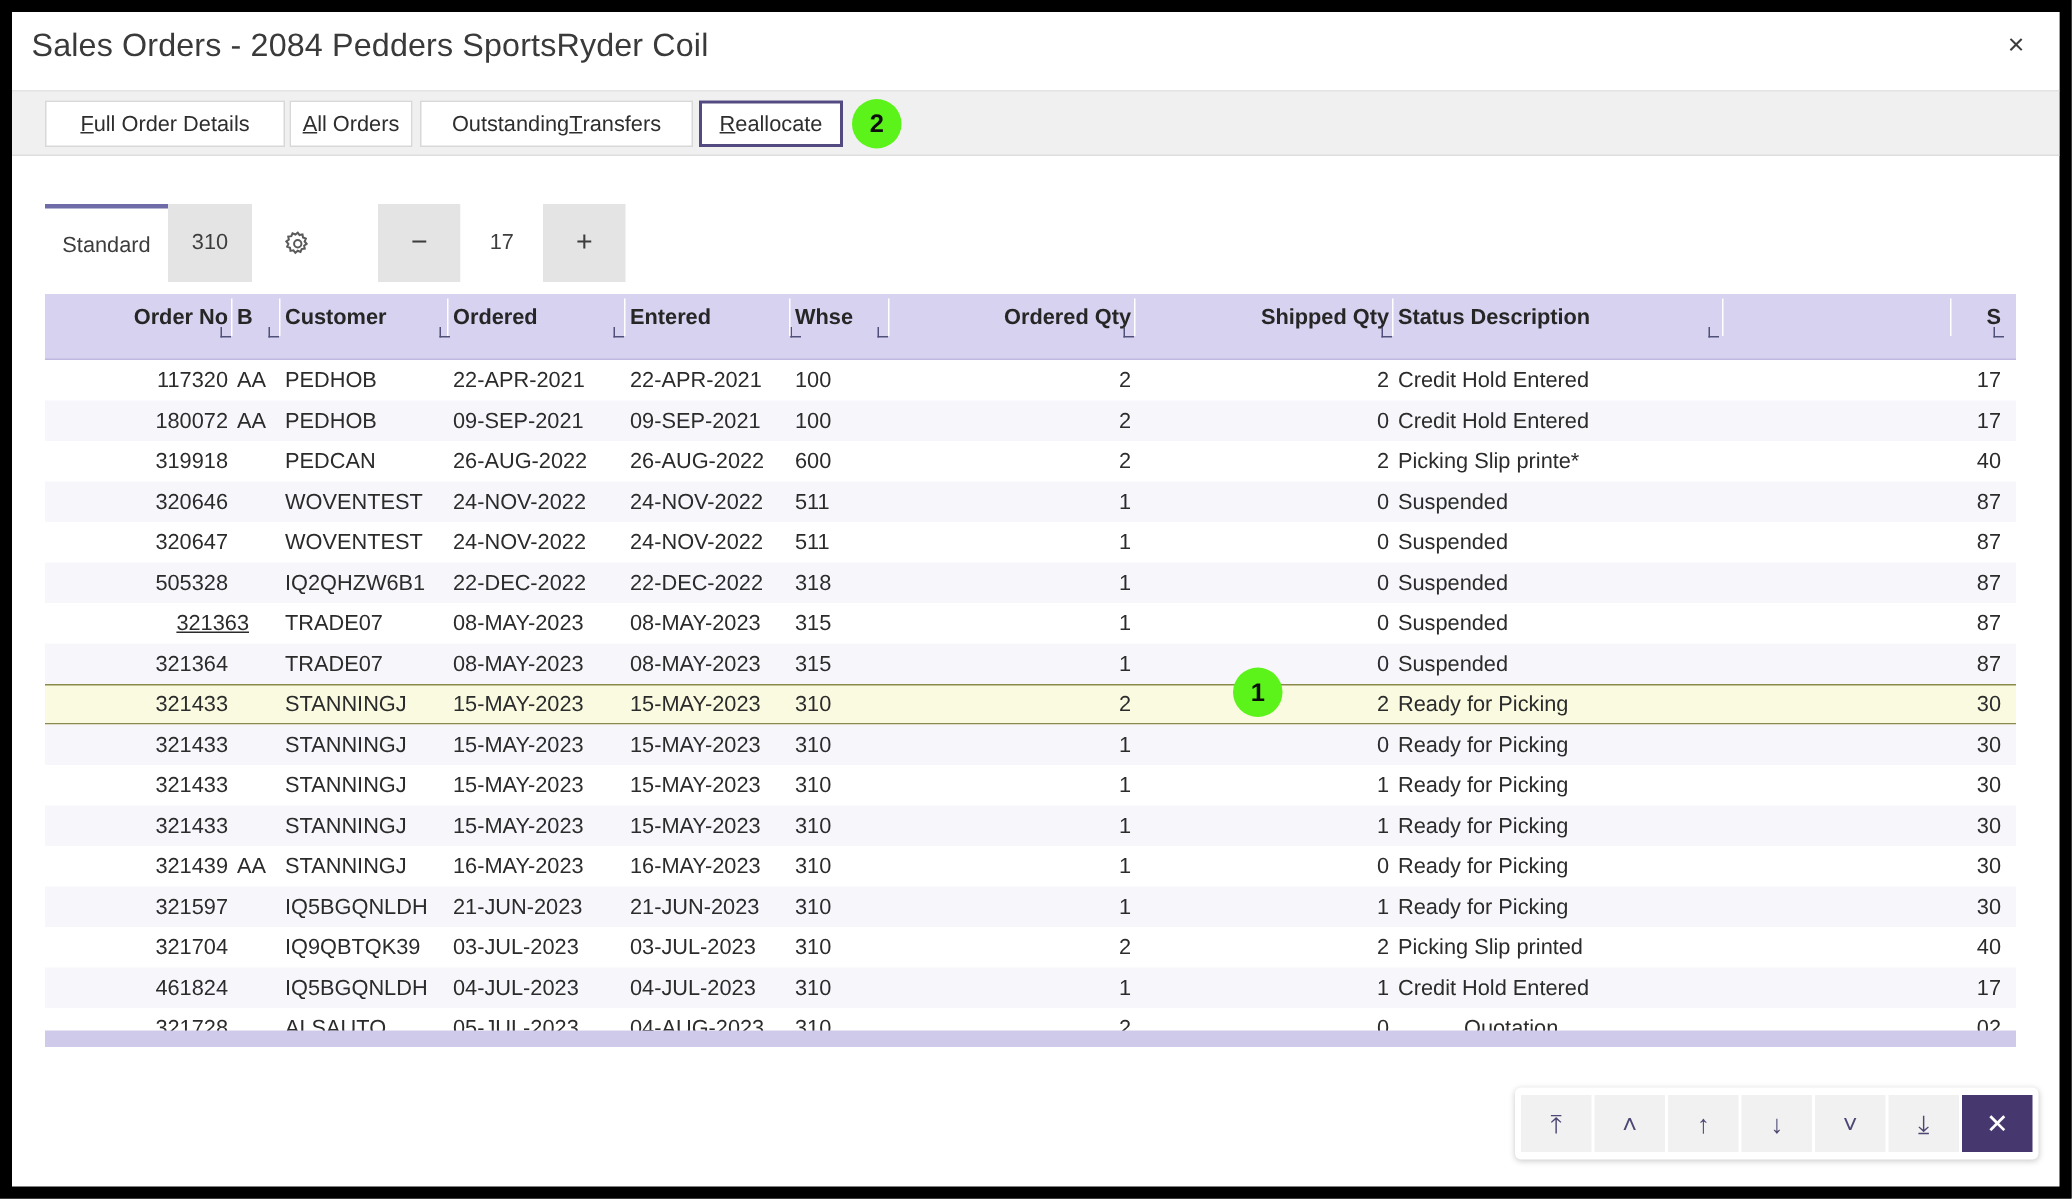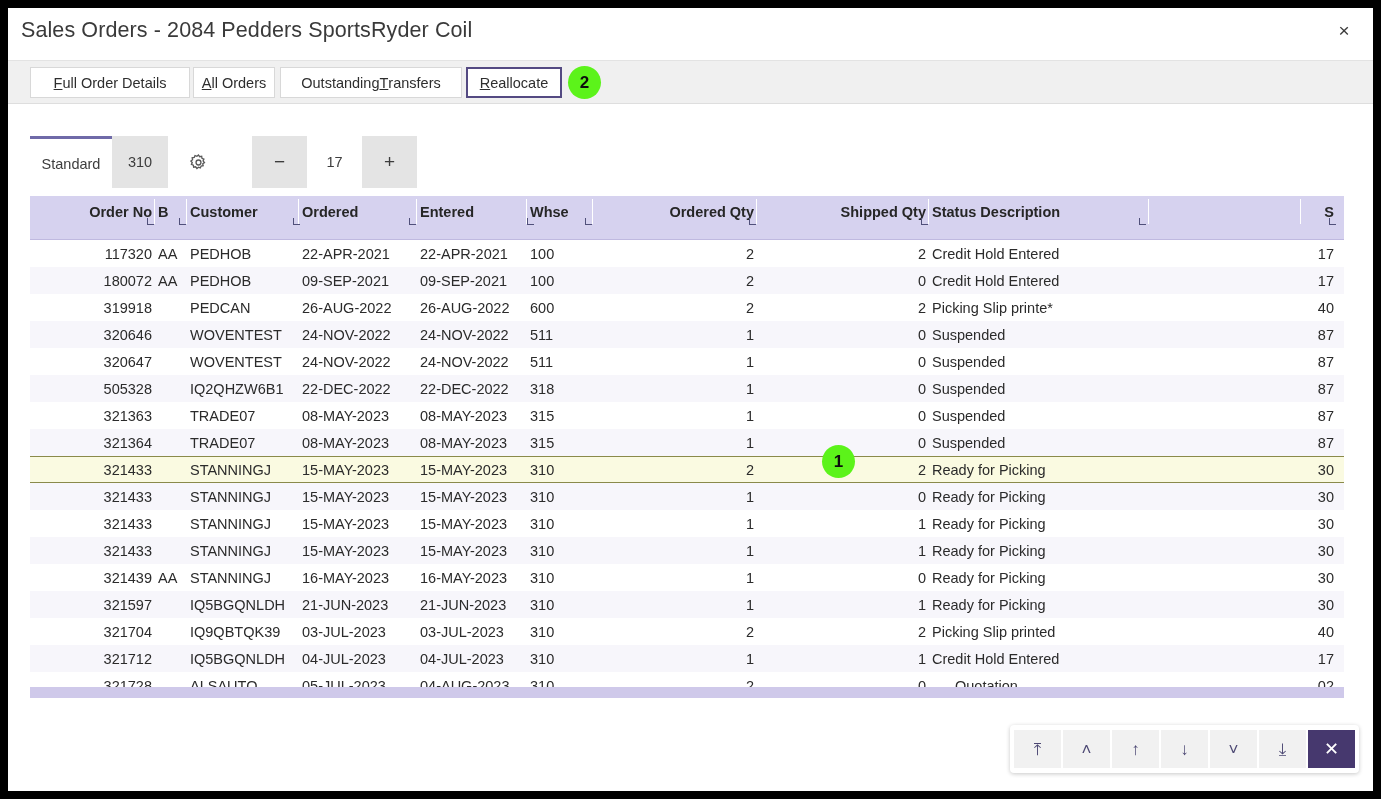--- a/index.html
+++ b/index.html
@@ -365,21 +365,21 @@
           <div class="cell" style="left: 272px; width: 112px;">22-DEC-2022</div>
           <div class="cell" style="left: 390px; width: 112px;">22-DEC-2022</div>
           <div class="cell" style="left: 500px; width: 60px;">318</div>
           <div class="cell r" style="left: 566px; width: 158px;">1</div>
           <div class="cell r" style="left: 730px; width: 166px;">0</div>
           <div class="cell" style="left: 902px; width: 212px;">Suspended</div>
           <div class="cell" style="left: 1122px; width: 146px;"></div>
           <div class="cell r" style="left: 1274px; width: 30px;">87</div>
         </div>
         <div class="row">
-          <div class="cell r" style="left: 10px; width: 112px;">321363</div>
+          <div class="cell r" style="left: 24px; width: 112px; text-decoration: underline;">321363</div>
           <div class="cell" style="left: 128px; width: 26px;"></div>
           <div class="cell" style="left: 160px; width: 108px;">TRADE07</div>
           <div class="cell" style="left: 272px; width: 112px;">08-MAY-2023</div>
           <div class="cell" style="left: 390px; width: 112px;">08-MAY-2023</div>
           <div class="cell" style="left: 500px; width: 60px;">315</div>
           <div class="cell r" style="left: 566px; width: 158px;">1</div>
           <div class="cell r" style="left: 730px; width: 166px;">0</div>
           <div class="cell" style="left: 902px; width: 212px;">Suspended</div>
           <div class="cell" style="left: 1122px; width: 146px;"></div>
           <div class="cell r" style="left: 1274px; width: 30px;">87</div>
@@ -482,42 +482,42 @@
           <div class="cell" style="left: 272px; width: 112px;">03-JUL-2023</div>
           <div class="cell" style="left: 390px; width: 112px;">03-JUL-2023</div>
           <div class="cell" style="left: 500px; width: 60px;">310</div>
           <div class="cell r" style="left: 566px; width: 158px;">2</div>
           <div class="cell r" style="left: 730px; width: 166px;">2</div>
           <div class="cell" style="left: 902px; width: 212px;">Picking Slip printed</div>
           <div class="cell" style="left: 1122px; width: 146px;"></div>
           <div class="cell r" style="left: 1274px; width: 30px;">40</div>
         </div>
         <div class="row alt">
-          <div class="cell r" style="left: 10px; width: 112px;">321712</div>
+          <div class="cell r" style="left: 10px; width: 112px;">461824</div>
           <div class="cell" style="left: 128px; width: 26px;"></div>
           <div class="cell" style="left: 160px; width: 108px;">IQ5BGQNLDH</div>
           <div class="cell" style="left: 272px; width: 112px;">04-JUL-2023</div>
           <div class="cell" style="left: 390px; width: 112px;">04-JUL-2023</div>
           <div class="cell" style="left: 500px; width: 60px;">310</div>
           <div class="cell r" style="left: 566px; width: 158px;">1</div>
           <div class="cell r" style="left: 730px; width: 166px;">1</div>
           <div class="cell" style="left: 902px; width: 212px;">Credit Hold Entered</div>
           <div class="cell" style="left: 1122px; width: 146px;"></div>
           <div class="cell r" style="left: 1274px; width: 30px;">17</div>
         </div>
         <div class="row">
           <div class="cell r" style="left: 10px; width: 112px;">321728</div>
           <div class="cell" style="left: 128px; width: 26px;"></div>
           <div class="cell" style="left: 160px; width: 108px;">ALSAUTO</div>
           <div class="cell" style="left: 272px; width: 112px;">05-JUL-2023</div>
           <div class="cell" style="left: 390px; width: 112px;">04-AUG-2023</div>
           <div class="cell" style="left: 500px; width: 60px;">310</div>
           <div class="cell r" style="left: 566px; width: 158px;">2</div>
           <div class="cell r" style="left: 730px; width: 166px;">0</div>
-          <div class="cell" style="left: 925px; width: 212px;">Quotation</div>
+          <div class="cell" style="left: 946px; width: 212px;">Quotation</div>
           <div class="cell" style="left: 1122px; width: 146px;"></div>
           <div class="cell r" style="left: 1274px; width: 30px;">02</div>
         </div>
       </div>
   </div>
 
   <div id="hscroll"></div>
 
   <div id="navbar">
       <div class="nav-btn">

